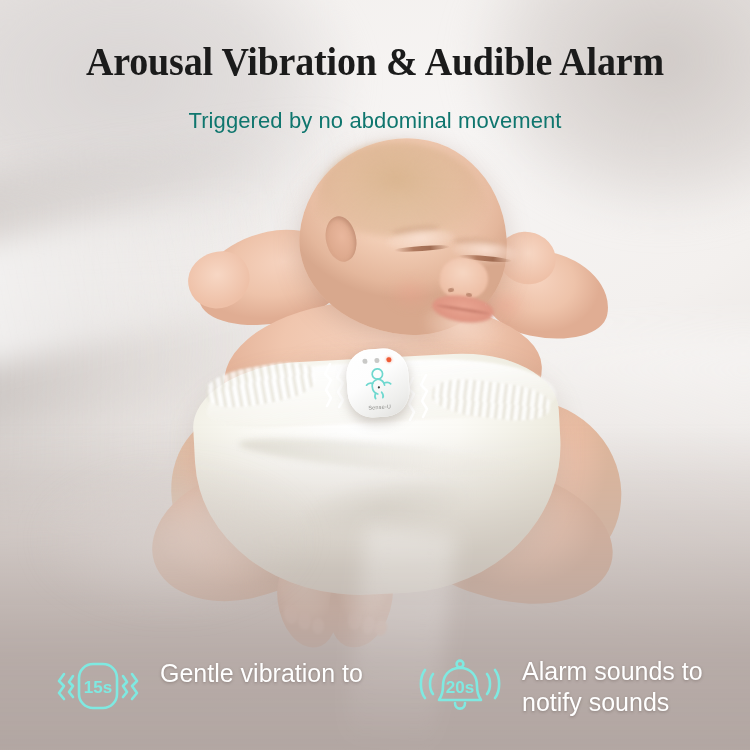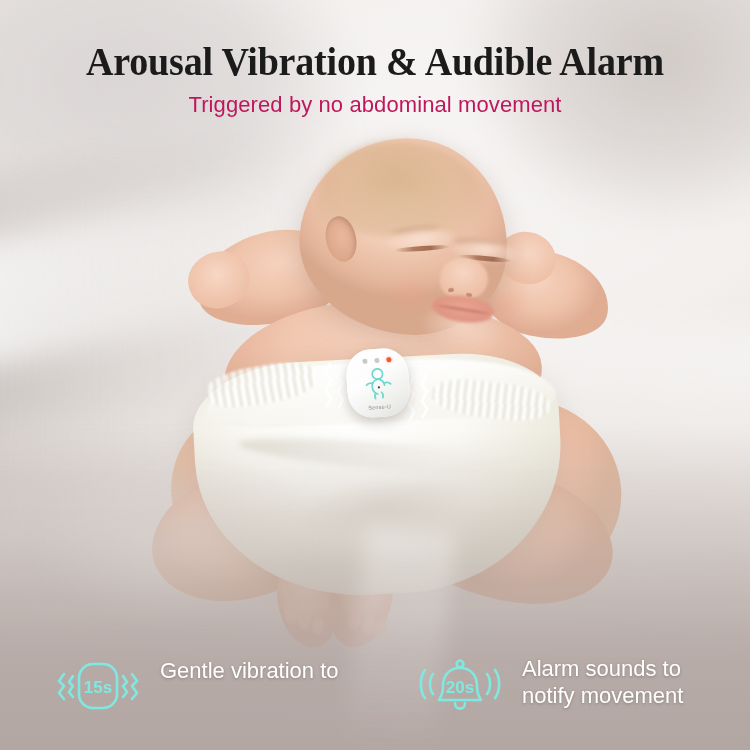--- a/index.html
+++ b/index.html
@@ -255,36 +255,36 @@
   
   .hdr{position:absolute;left:0;top:0;width:750px;text-align:center;}
   .hdr-title{
     margin:0;padding-top:42px;
     font-family:"Liberation Serif",serif;
     font-weight:bold;font-size:40px;line-height:1.02;color:#1b1b1b;
     letter-spacing:-.2px;transform:scaleX(.95);transform-origin:center;
     white-space:nowrap;
   }
   .hdr-sub{
-    margin:0;padding-top:9px;
+    margin:16px;padding-top:9px;
     font-family:"Liberation Sans",sans-serif;
-    font-size:22px;color:#be185d;font-weight:400;letter-spacing:.1px;
+    font-size:22px;color:#0f766e;font-weight:400;letter-spacing:.1px;
   }
 
   
   .features{
     position:absolute;left:0;bottom:18px;width:750px;height:88px;
     display:flex;align-items:center;
   }
   .feat{display:flex;align-items:flex-start;}
   .feat-left{margin-left:52px;width:330px;}
   .feat-right{margin-left:32px;}
   .feat-icon{flex:0 0 auto;margin-right:16px;}
   .feat-text{
-    color:#ffffff;font-size:22px;line-height:1.22;font-weight:400;
+    color:#ffffff;font-size:25px;line-height:1.22;font-weight:400;
     font-family:"Liberation Sans",sans-serif;
     text-shadow:0 1px 3px rgba(90,78,74,.45);
     white-space:nowrap;
   }
 </style>
 </head>
 <body>
 
 <div id="stage">
 
@@ -422,18 +422,18 @@
             <path d="M19 18 C15 23 15 33 19 38"></path>
             <path d="M11 14 C5.5 21 5.5 35 11 42"></path>
             <path d="M73 18 C77 23 77 33 73 38"></path>
             <path d="M81 14 C86.5 21 86.5 35 81 42"></path>
           </g>
           <text x="46" y="37" text-anchor="middle" font-family="Liberation Sans, sans-serif" font-size="17" font-weight="bold" fill="#7fe9e1">20s</text>
         </svg>
       </div>
       <div class="feat-text">
         <div>Alarm sounds to</div>
-        <div>notify movement</div>
+        <div>notify sounds</div>
       </div>
     </div>
   </div>
 
 </div>
 
 </body></html>

